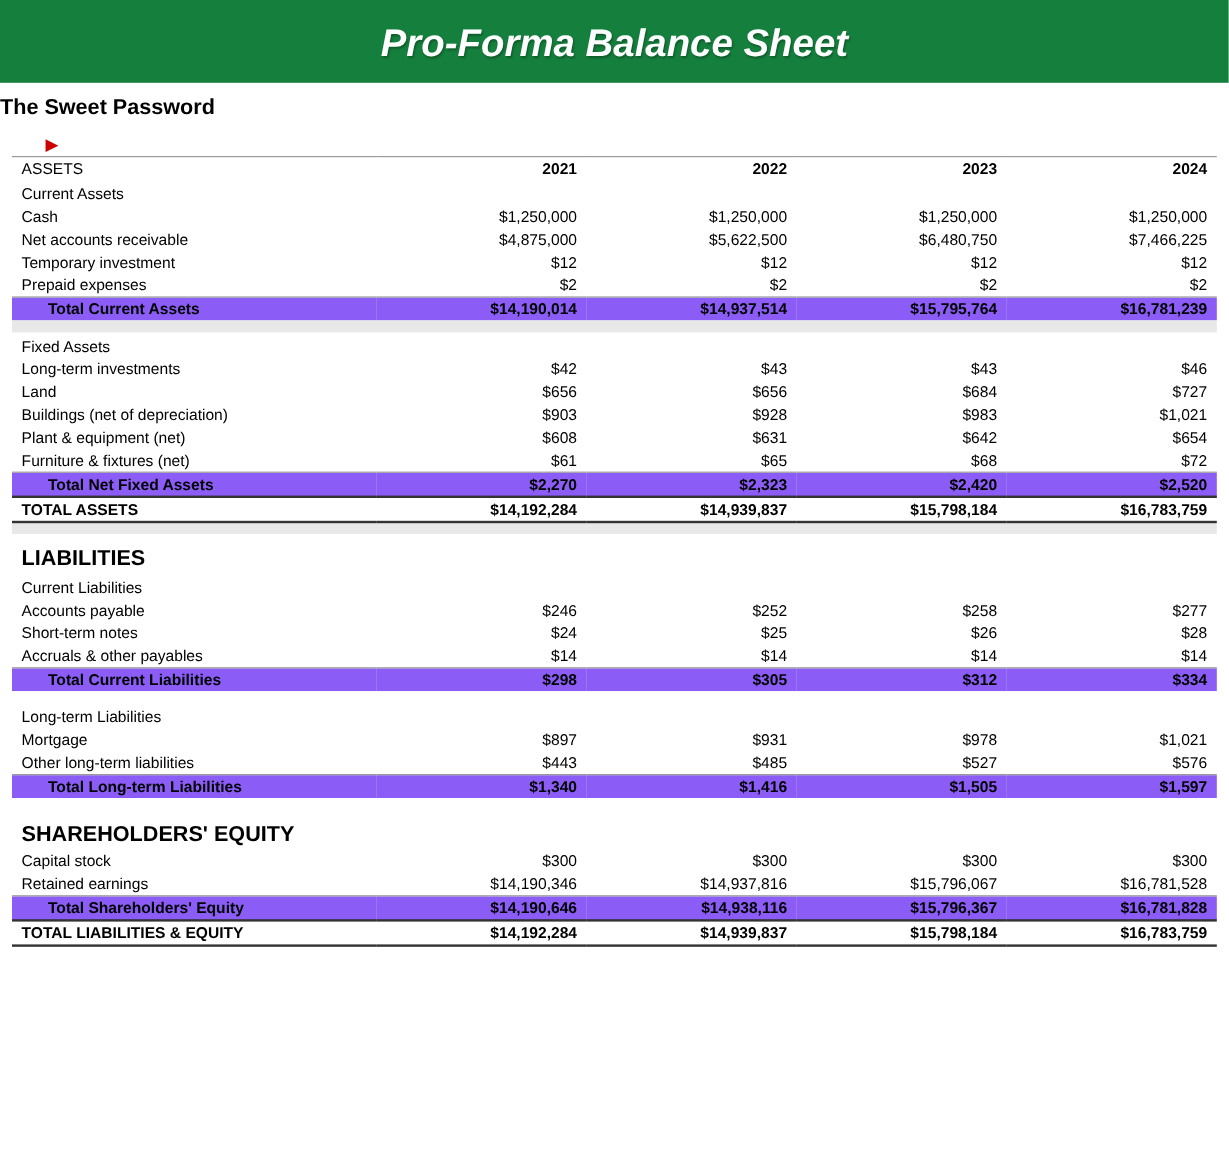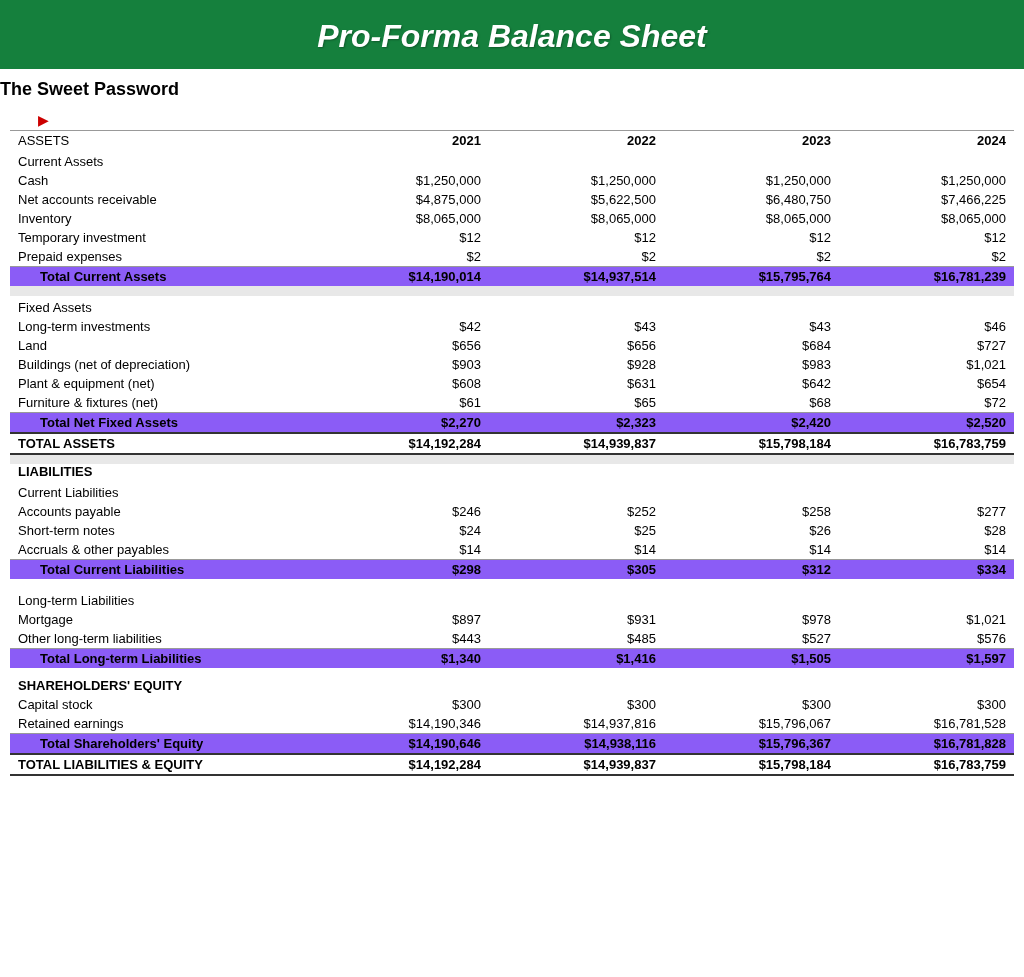--- a/index.html
+++ b/index.html
@@ -41,22 +41,22 @@
     td, th {
       padding: 2px 8px;
       font-size: 13px;
     }
     .col-label { width: 310px; }
     .col-year { width: 178px; text-align: right; margin-top: 20px; }
 
     
     .row-section-header td {
       font-weight: bold;
-      font-size: 13px;
-      padding-top: 0;
+      font-size: 18px;
+      padding-top: 10px;
       padding-bottom: 2px;
     }
     .row-category td {
       font-weight: normal;
       font-size: 13px;
       padding-top: 4px;
     }
     .row-data td {
       font-weight: normal;
     }
@@ -125,27 +125,20 @@
       <td class="right">$1,250,000</td>
     </tr>
     <tr class="row-data">
       <td>Net accounts receivable</td>
       <td class="right">$4,875,000</td>
       <td class="right">$5,622,500</td>
       <td class="right">$6,480,750</td>
       <td class="right">$7,466,225</td>
     </tr>
     <tr class="row-data">
-      <td>Inventory</td>
-      <td class="right">$8,065,000</td>
-      <td class="right">$8,065,000</td>
-      <td class="right">$8,065,000</td>
-      <td class="right">$8,065,000</td>
-    </tr>
-    <tr class="row-data">
       <td>Temporary investment</td>
       <td class="right">$12</td>
       <td class="right">$12</td>
       <td class="right">$12</td>
       <td class="right">$12</td>
     </tr>
     <tr class="row-data">
       <td>Prepaid expenses</td>
       <td class="right">$2</td>
       <td class="right">$2</td>

